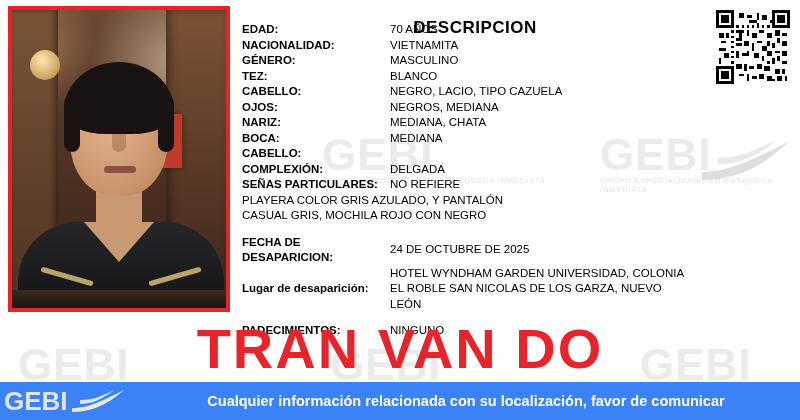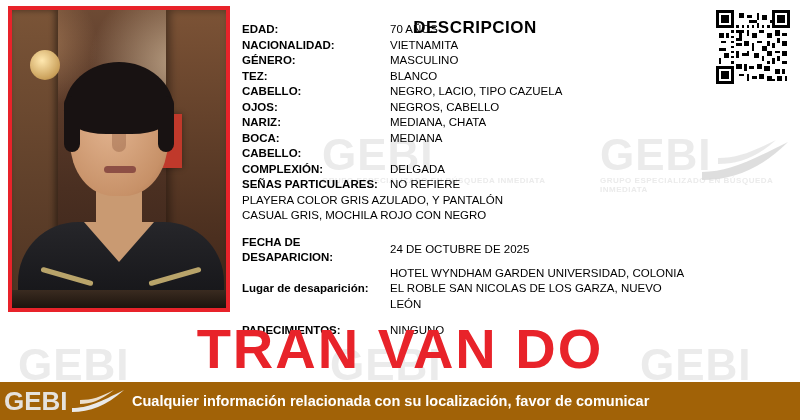--- a/index.html
+++ b/index.html
@@ -260,24 +260,25 @@
     line-height: 56px;
   }
 
   
   .bottom-bar {
     position: absolute;
     left: 0;
     bottom: 0;
     width: 800px;
     height: 38px;
-    background: #a16207;
+    background: #3b82f6;
     z-index: 6;
     display: flex;
     align-items: center;
+    justify-content: center;
   }
   .bottom-text {
     color: #ffffff;
     font-size: 14.5px;
     font-weight: bold;
     margin-left: 132px;
     white-space: nowrap;
   }
   .bottom-logo {
     position: absolute;
@@ -366,21 +367,21 @@
   <div class="frow">
       <div class="flabel">TEZ:</div>
       <div class="fvalue">BLANCO</div>
     </div>
   <div class="frow">
       <div class="flabel">CABELLO:</div>
       <div class="fvalue">NEGRO, LACIO, TIPO CAZUELA</div>
     </div>
   <div class="frow">
       <div class="flabel">OJOS:</div>
-      <div class="fvalue">NEGROS, CABELLO</div>
+      <div class="fvalue">NEGROS, MEDIANA</div>
     </div>
   <div class="frow">
       <div class="flabel">NARIZ:</div>
       <div class="fvalue">MEDIANA,  CHATA</div>
     </div>
   <div class="frow">
       <div class="flabel">BOCA:</div>
       <div class="fvalue">MEDIANA</div>
     </div>
   <div class="frow">

